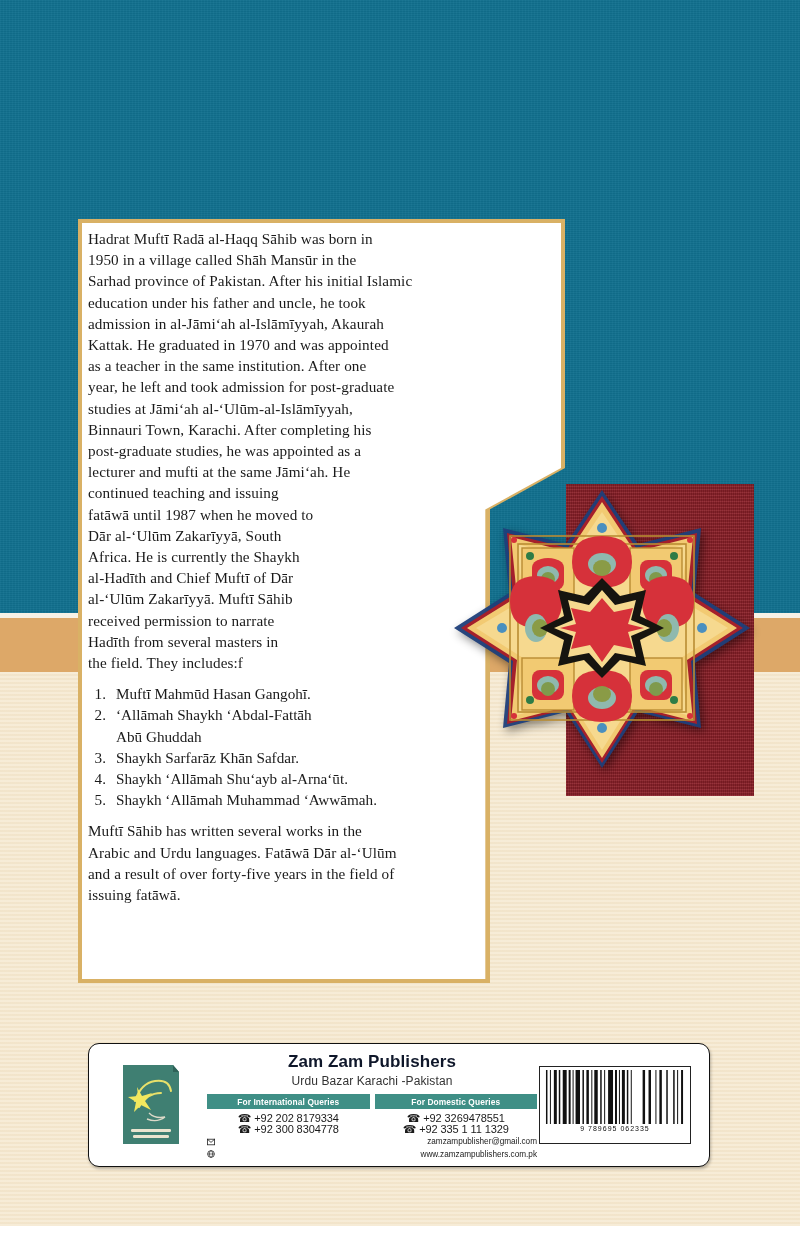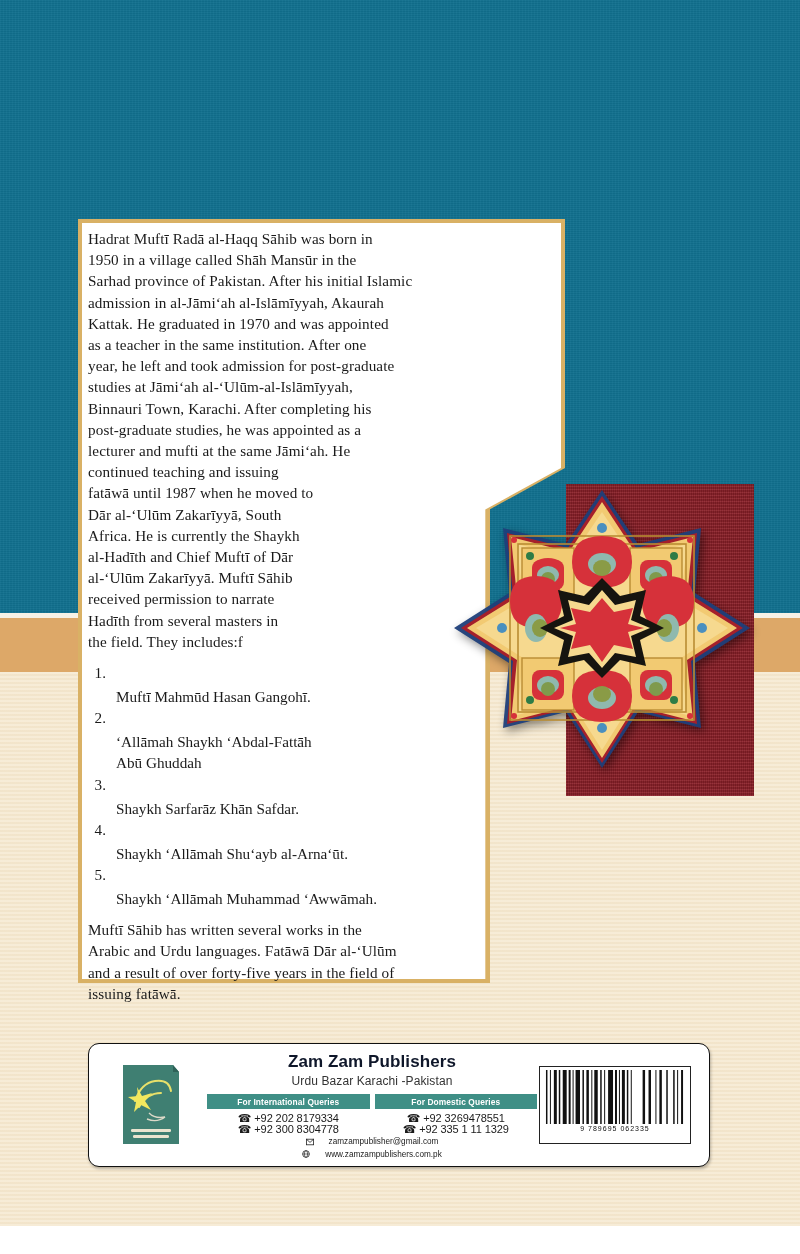--- a/index.html
+++ b/index.html
@@ -87,21 +87,21 @@
     list-style:none;
     font-size:15.2px;
     line-height:21.2px;
   }
   .masters li{
     display:flex;
     gap:10px;
     white-space:nowrap;
   }
   .masters .num{ width:18px; text-align:right; flex:none; }
-  .masters .nm{ display:block;margin-top:24px; }
+  .masters .nm{ display:block; }
   .masters .cont{ padding-left:28px; }
   .para.p2{ margin-top:10px; width:462px; }
   .para.p2 .l{ display:block; white-space:nowrap; }
 
   
   .medallion{
     position:absolute;left:452px;top:485px;width:300px;height:310px;
     filter:drop-shadow(3px 4px 5px rgba(0,0,0,.45));
   }
   
@@ -155,21 +155,21 @@
     flex:1;text-align:center;
     font-family:"Liberation Sans", sans-serif;
     font-size:11px;
     color:#1a1a1a;
     line-height:11px;
     letter-spacing:-.1px;
   }
   .contact-line{
     display:flex;
     align-items:center;
-    justify-content:center;
+    justify-content:space-between;
     gap:15px;
     font-family:"Liberation Sans", sans-serif;
     font-size:8.2px;
     color:#1a1a1a;
     line-height:11.5px;
     margin-top:1px;
   }
   .contact-line .ic{
     width:8px;height:8px;flex:none;
     display:inline-block;
@@ -208,20 +208,21 @@
   <div class="red-panel"></div>
 
   <div class="banner-gold"></div>
   <div class="banner-white"></div>
 
   <div class="banner-text">
     <div class="p1-block para p1">
       <span class="l">Hadrat Muftī Radā al-Haqq Sāhib was born in</span>
       <span class="l">1950 in a village called Shāh Mansūr in the</span>
       <span class="l">Sarhad province of Pakistan. After his initial Islamic</span>
+      <span class="l">education under his father and uncle, he took</span>
       <span class="l">admission in al-Jāmiʻah al-Islāmīyyah, Akaurah</span>
       <span class="l">Kattak. He graduated in 1970 and was appointed</span>
       <span class="l">as a teacher in the same institution. After one</span>
       <span class="l">year, he left and took admission for post-graduate</span>
       <span class="l">studies at Jāmiʻah al-ʻUlūm-al-Islāmīyyah,</span>
       <span class="l">Binnauri Town, Karachi. After completing his</span>
       <span class="l">post-graduate studies, he was appointed as a</span>
       <span class="l">lecturer and mufti at the same Jāmiʻah. He</span>
       <span class="l">continued teaching and issuing</span>
       <span class="l">fatāwā until 1987 when he moved to</span>

